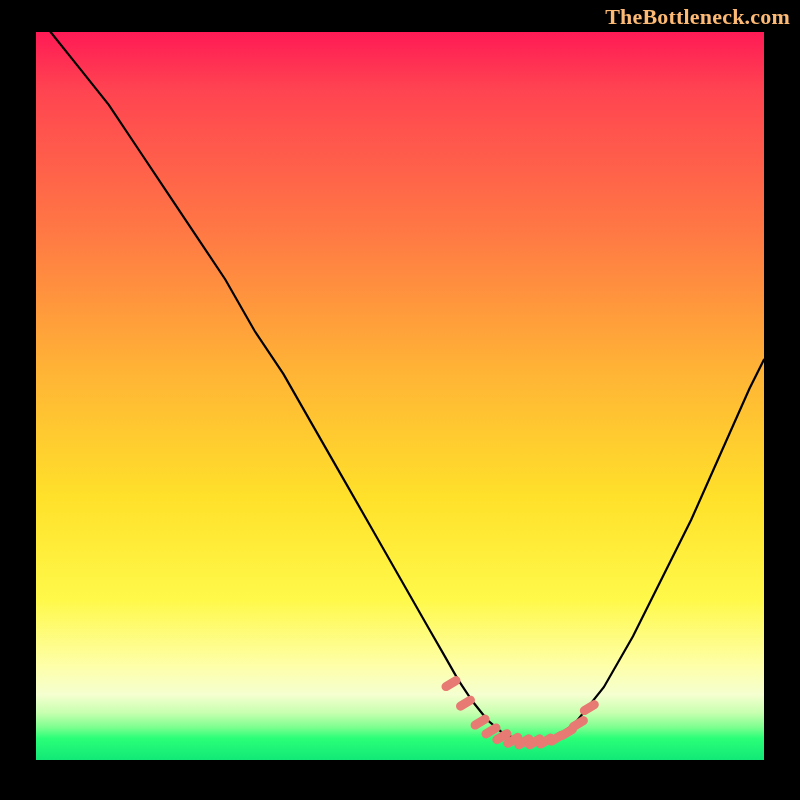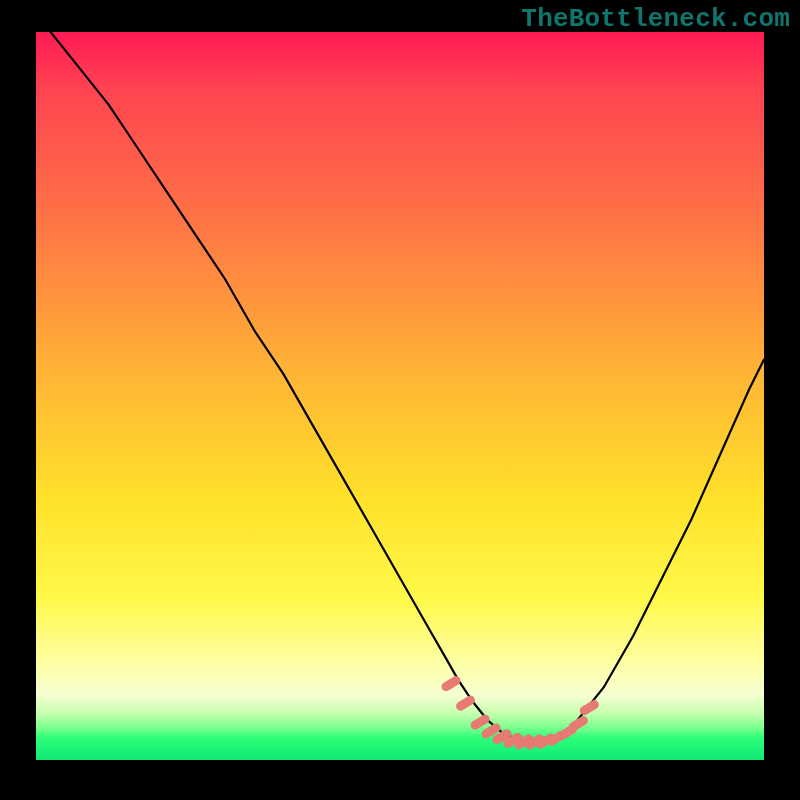--- a/index.html
+++ b/index.html
@@ -7,23 +7,23 @@
   .container {
     position: relative;
     width: 800px;
     height: 800px;
     background: #000;
   }
   .watermark {
     position: absolute;
     top: 4px;
     right: 10px;
-    color: #0f766e;
-    font-family: Liberation Mono, monospace;
-    font-size: 26px;
+    color: #fdba74;
+    font-family: Liberation Serif, serif;
+    font-size: 22px;
     font-weight: 600;
     letter-spacing: 0.2px;
     z-index: 5;
   }
   .plot-frame {
     position: absolute;
     left: 36px;
     top: 32px;
     width: 728px;
     height: 728px;

